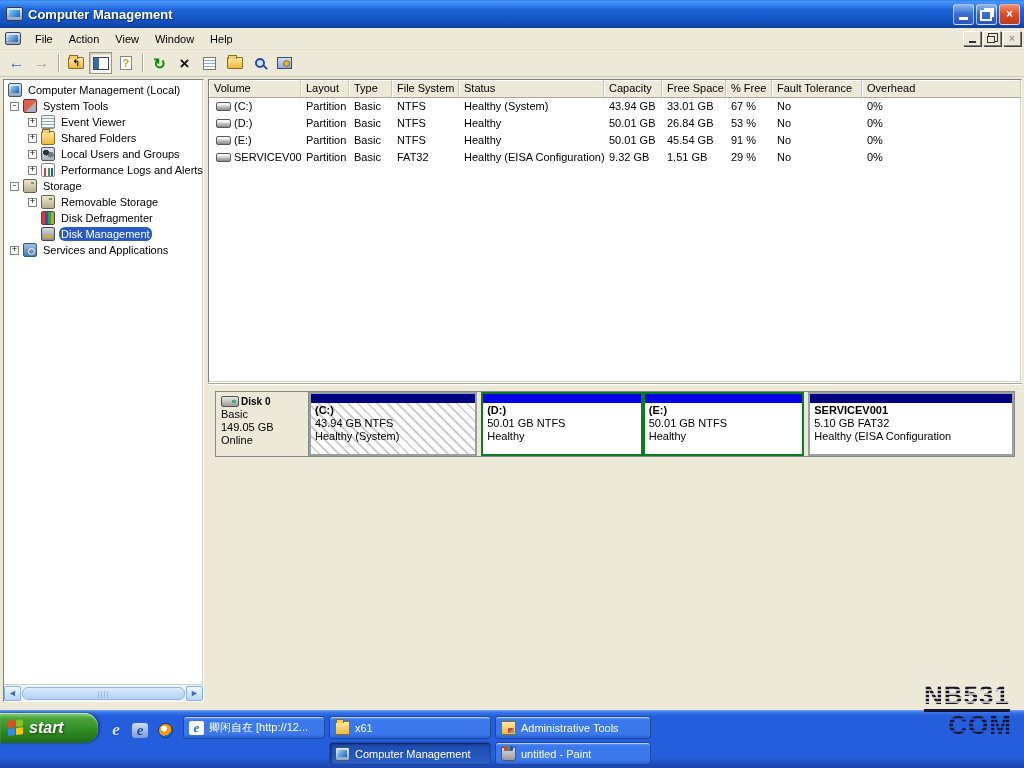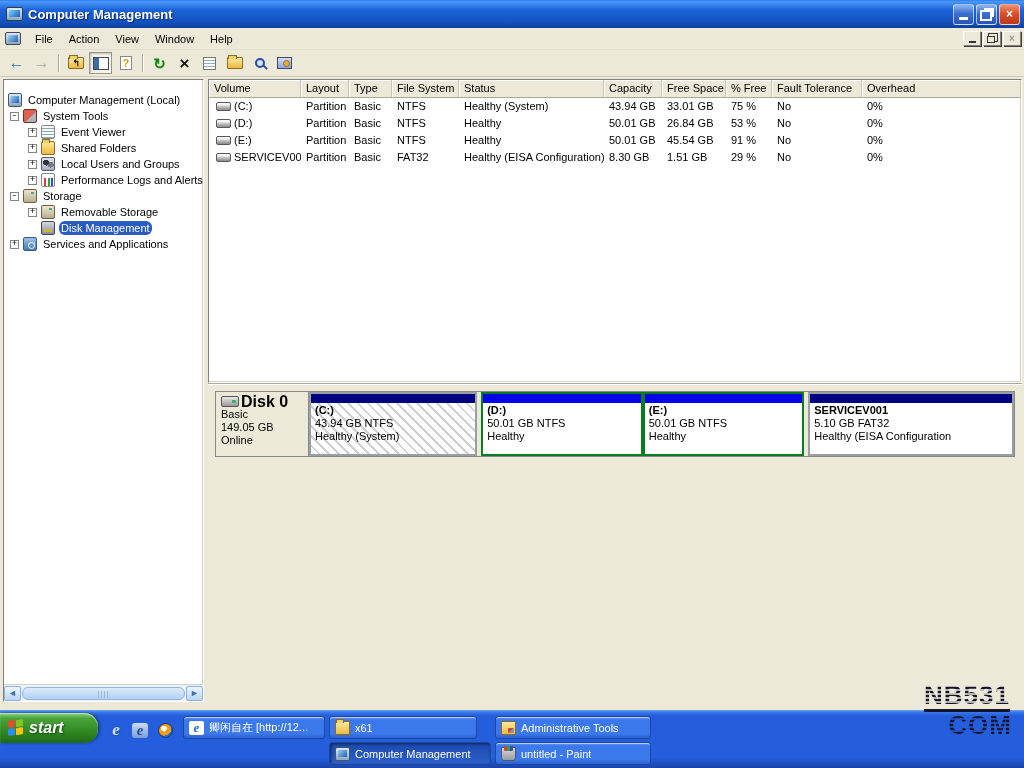--- a/index.html
+++ b/index.html
@@ -46,21 +46,21 @@
   .g-x { color:#111; font-size:17px; font-weight:bold; line-height:1; }
   .g-props { width:13px; height:13px; background:#fff; border:1px solid #777; background-image:repeating-linear-gradient(180deg,transparent 0 2px,#9ab 2px 3px); }
   .g-find { width:10px; height:10px; border:2px solid #2a4a9a; border-radius:50%; position:relative; background:#cfe3f5; }
   .g-find::after { content:""; position:absolute; width:6px; height:2px; background:#2a4a9a; transform:rotate(45deg); right:-5px; bottom:-2px; }
   .g-special { width:15px; height:12px; border:1px solid #446; background:linear-gradient(#cfe0f5,#89a8d8); position:relative; }
   .g-special::after { content:""; position:absolute; right:1px; bottom:1px; width:5px; height:5px; border-radius:50%; background:#e8b020; border:1px solid #865; }
 
   
   .client { flex:1; display:flex; padding:2px 2px 8px 3px; min-height:0; }
   .treepane { width:201px; background:#fff; border:1px solid #808080; border-right-color:#fff; border-bottom-color:#fff; box-shadow:inset -1px -1px 0 #d4d0c8; flex:none; display:flex; flex-direction:column; }
-  .treebody { flex:1; padding-top:12px; overflow:hidden; }
+  .treebody { flex:1; padding-top:2px; overflow:hidden; }
   .trow { height:16px; display:flex; align-items:center; white-space:nowrap; }
   .ebox { width:9px; height:9px; border:1px solid #848484; background:#fff; flex:none; font-size:9px; line-height:7px; text-align:center; color:#000; margin-right:4px; font-family:"Liberation Mono",monospace; }
   .ebox.none { visibility:hidden; }
   .tlabel { padding:1px 2px; color:#000; }
   .tlabel.sel { background:#2a5bc0; color:#fff;border-radius:6px; }
   .ti { width:14px; height:14px; margin-right:4px; flex:none; border-radius:2px; position:relative; }
   .ti-computer { background:linear-gradient(#dfe8f2,#8fa6bc); border:1px solid #44566a; }
   .ti-computer::after { content:""; position:absolute; left:2px; top:2px; right:2px; bottom:3px; background:linear-gradient(135deg,#8fd0f8,#2560b0); }
   .ti-tools { background:linear-gradient(135deg,#e06050 0 55%,#aab4bc 55%); border:1px solid #703020; }
   .ti-page { background:#fff; border:1px solid #888; background-image:repeating-linear-gradient(180deg,transparent 0 2px,#8ab 2px 3px); }
@@ -90,21 +90,21 @@
   .lhead .hc { height:18px; line-height:17px; padding-left:5px; border-right:1px solid #c8c5b5; border-bottom:1px solid #aca899; box-shadow:inset 1px 1px 0 #fff; color:#000; white-space:nowrap; overflow:hidden; }
   .lrow { height:17px; }
   .lrow .c { line-height:17px; padding-left:5px; white-space:nowrap; overflow:hidden; color:#000; }
   .cell-vol { display:flex; align-items:center; }
   .vol-ic { width:15px; height:9px; background:linear-gradient(#f8f8f8 20%,#b8b8b8 60%,#8a8a8a); border:1px solid #5a5a5a; border-radius:2px; margin:0 3px 0 2px; flex:none; }
 
   
   .diskpane { flex:1; background:#ece9d8; border-top:1px solid #aca899; box-shadow:inset 0 1px 0 #fff; display:flex; flex-direction:column; min-height:0; padding-top:7px; }
   .diskrow { margin:0 7px; height:66px; border:1px solid #888; background:#ece9d8; display:flex; flex:none; }
   .disklabel { width:93px; flex:none; border-right:1px solid #888; padding:3px 5px; line-height:13px; }
-  .dl-title { font-weight:bold; font-size:16px; display:flex; align-items:center; }
+  .dl-title { font-weight:bold; font-size:10px; display:flex; align-items:center; }
   .disk-ic { width:18px; height:11px; background:linear-gradient(#e8e8e8,#9a9a9a); border:1px solid #555; border-radius:2px; margin-right:2px; position:relative; }
   .disk-ic::after { content:""; position:absolute; right:2px; top:3px; width:4px; height:3px; background:#4a7; }
   .parts { flex:1; display:flex; gap:4px; padding:0; min-width:0; }
   .part { display:flex; flex-direction:column; min-width:0; }
   .part.gray { border:2px solid #98a0a2; }
   .part.green { border:2px solid #0a7d20; }
   .pbar { height:9px; flex:none; }
   .bar-primary { background:#000080; }
   .bar-logical { background:#0202e8; }
   .pbody { flex:1; background:#fff; padding:1px 4px; line-height:13px; overflow:hidden; white-space:nowrap; }
@@ -264,20 +264,25 @@
             <span class="ti ti-drive"></span>
             <span class="tlabel">Storage</span>
           </div>
           <div class="trow" style="padding-left:24px">
             <span class="ebox">+</span>
             <span class="ti ti-drive"></span>
             <span class="tlabel">Removable Storage</span>
           </div>
           <div class="trow" style="padding-left:24px">
             <span class="ebox none"></span>
+            <span class="ti ti-defrag"></span>
+            <span class="tlabel">Disk Defragmenter</span>
+          </div>
+          <div class="trow" style="padding-left:24px">
+            <span class="ebox none"></span>
             <span class="ti ti-diskmgmt"></span>
             <span class="tlabel sel">Disk Management</span>
           </div>
           <div class="trow" style="padding-left:6px">
             <span class="ebox">+</span>
             <span class="ti ti-services"></span>
             <span class="tlabel">Services and Applications</span>
           </div>
         </div>
         <div class="hscroll">
@@ -308,21 +313,21 @@
             <div class="c cell-vol">
                 <span class="vol-ic"></span>
                 <span>(C:)</span>
               </div>
             <div class="c">Partition</div>
             <div class="c">Basic</div>
             <div class="c">NTFS</div>
             <div class="c">Healthy (System)</div>
             <div class="c">43.94 GB</div>
             <div class="c">33.01 GB</div>
-            <div class="c">75 %</div>
+            <div class="c">67 %</div>
             <div class="c">No</div>
             <div class="c">0%</div>
           </div>
 
           <div class="lgrid lrow">
             <div class="c cell-vol">
                 <span class="vol-ic"></span>
                 <span>(D:)</span>
               </div>
             <div class="c">Partition</div>
@@ -354,21 +359,21 @@
 
           <div class="lgrid lrow">
             <div class="c cell-vol">
                 <span class="vol-ic"></span>
                 <span>SERVICEV001</span>
               </div>
             <div class="c">Partition</div>
             <div class="c">Basic</div>
             <div class="c">FAT32</div>
             <div class="c">Healthy (EISA Configuration)</div>
-            <div class="c">8.30 GB</div>
+            <div class="c">9.32 GB</div>
             <div class="c">1.51 GB</div>
             <div class="c">29 %</div>
             <div class="c">No</div>
             <div class="c">0%</div>
           </div>
         </div>
 
         <div class="diskpane">
           <div class="diskrow">
             <div class="disklabel">
@@ -441,21 +446,21 @@
         <span class="ql-e2">e</span>
       </span>
     <span class="ql" style="left:156px">
         <span class="ql-wmp"></span>
       </span>
 
     <div class="taskbtn" style="left:183px; top:6px; width:142px">
       <span class="tic tic-ie">e</span>
       <span class="lab">卿闲自在 [http://12...</span>
     </div>
-    <div class="taskbtn" style="left:329px; top:6px; width:148px">
+    <div class="taskbtn" style="left:329px; top:6px; width:162px">
       <span class="tic tic-folder"></span>
       <span class="lab">x61</span>
     </div>
     <div class="taskbtn" style="left:495px; top:6px; width:156px">
       <span class="tic tic-admin"></span>
       <span class="lab">Administrative Tools</span>
     </div>
 
     <div class="taskbtn active" style="left:329px; top:32px; width:162px">
       <span class="tic tic-computer"></span>

